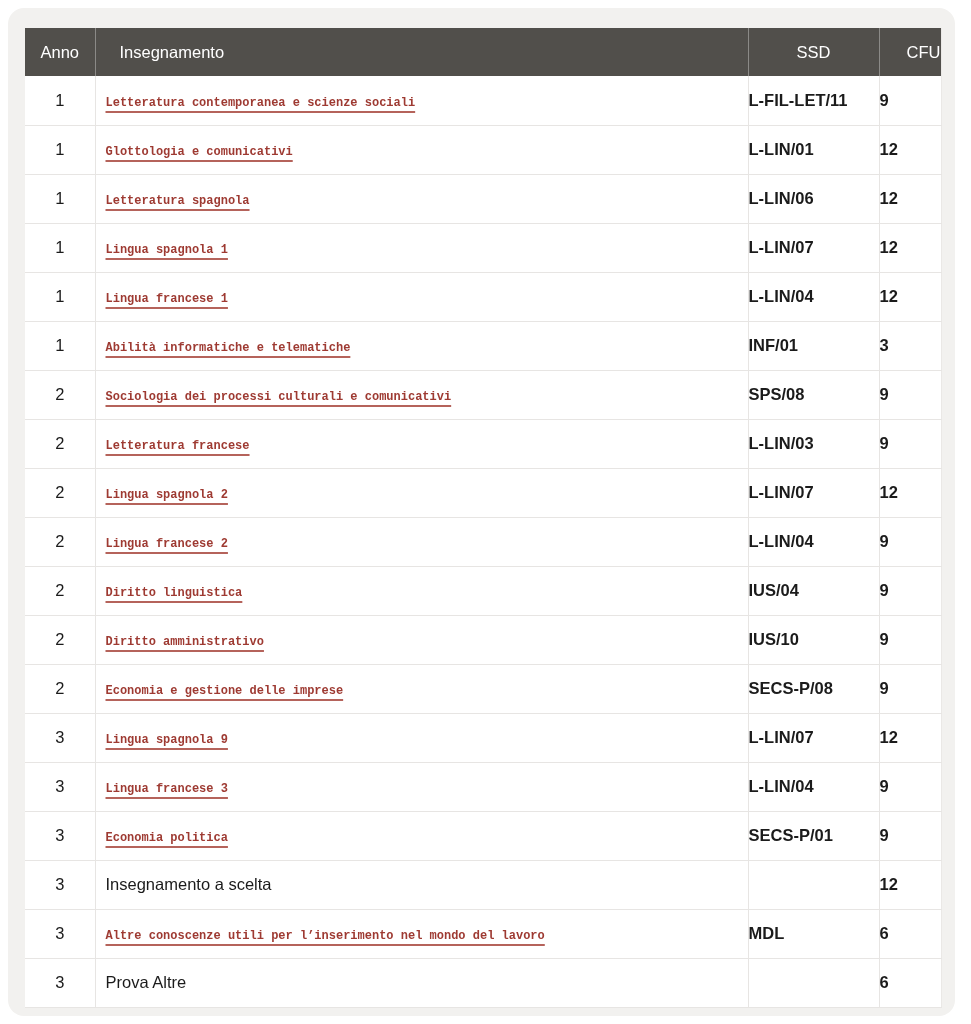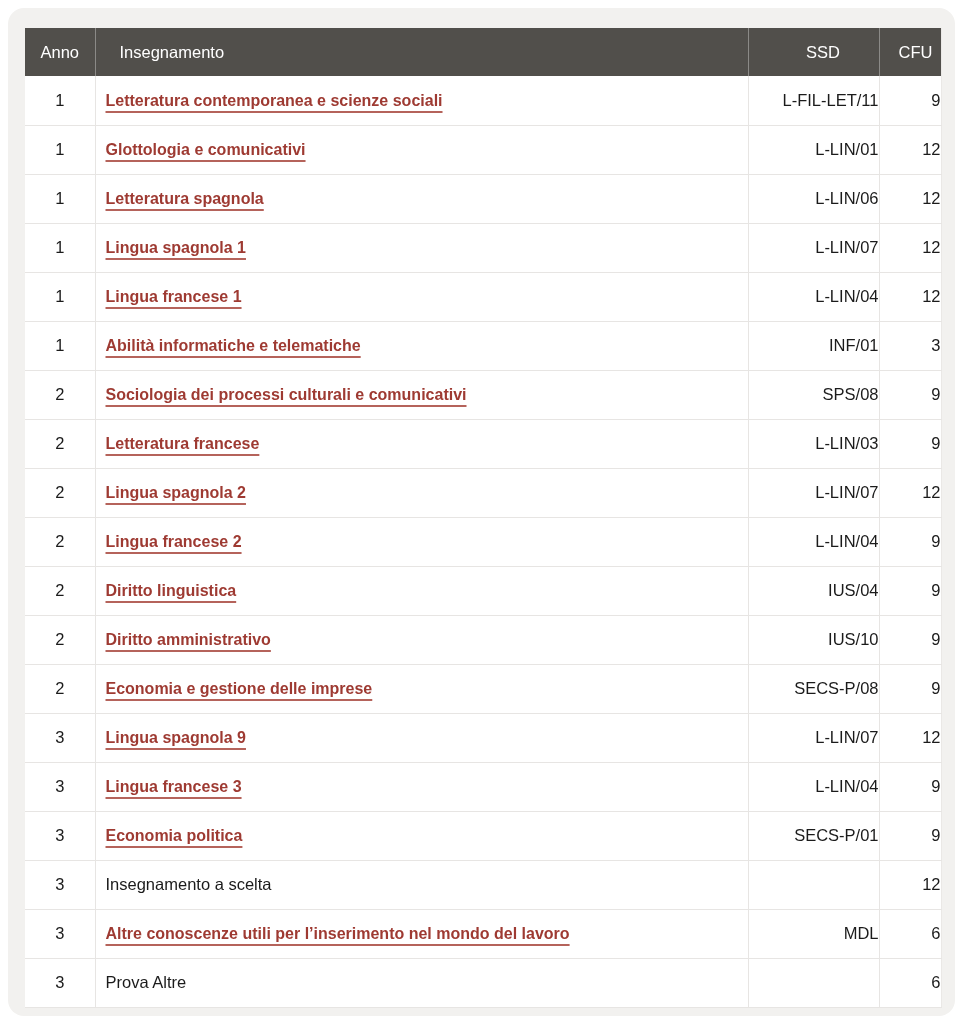--- a/index.html
+++ b/index.html
@@ -37,44 +37,44 @@
   }
   thead th{
     background:var(--header-bg);
     color:var(--header-text);
     font-weight:400;
     font-size:16.5px;
     height:48px;
     padding:0;
     vertical-align:middle;
   }
-  thead th + th{border-left:1px solid var(--header-divider);padding-left:19px;}
+  thead th + th{border-left:1px solid var(--header-divider);}
   th.col-anno{width:70px;text-align:center;}
   th.col-ins{width:653px;text-align:left;padding-left:24px;}
   th.col-ssd{width:131px;text-align:center;}
-  th.col-cfu{width:62px;text-align:left;}
+  th.col-cfu{width:62px;text-align:right;}
   tbody td{
     background:#ffffff;
     height:49px;
     border-bottom:1px solid var(--row-border);
     font-size:16.5px;
     color:var(--body-text);
     padding:0;
     vertical-align:middle;
     overflow:hidden;
     white-space:nowrap;
   }
   tbody td + td{border-left:1px solid var(--row-border);}
   td.cell-anno{text-align:center;}
   td.cell-title{text-align:left;padding-left:10px;}
-  td.cell-ssd,td.cell-cfu{text-align:right;}
+  td.cell-ssd,td.cell-cfu{text-align:left;font-weight:bold;}
   a.course-link{
-    font-family:Liberation Sans, sans-serif;
+    font-family:Liberation Mono, monospace;
     font-weight:700;
-    font-size:16px;
+    font-size:12px;
     color:var(--link-color);
     text-decoration:underline;
     text-decoration-color:var(--link-underline);
     text-decoration-thickness:1.5px;
     text-underline-offset:5px;
     cursor:pointer;
   }
   a.course-link.plain{
     font-family:"Liberation Sans",sans-serif;
     font-weight:400;

